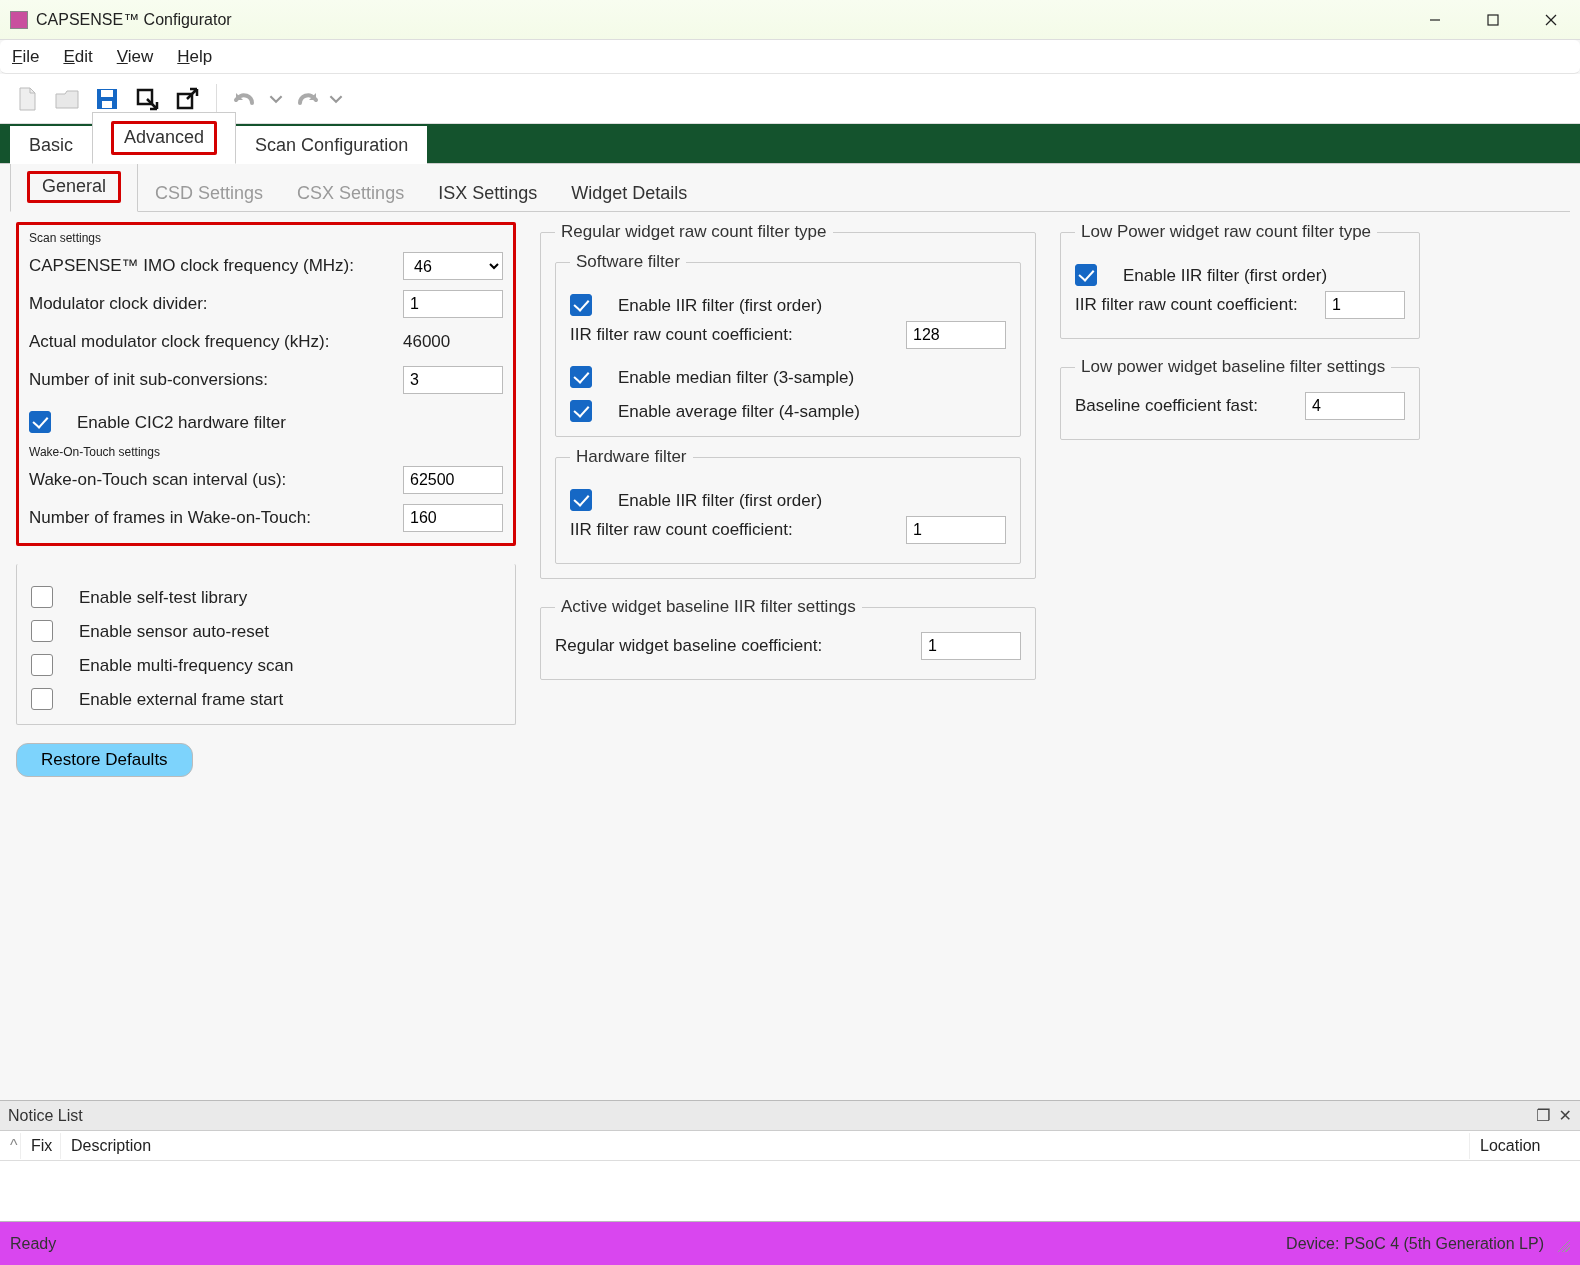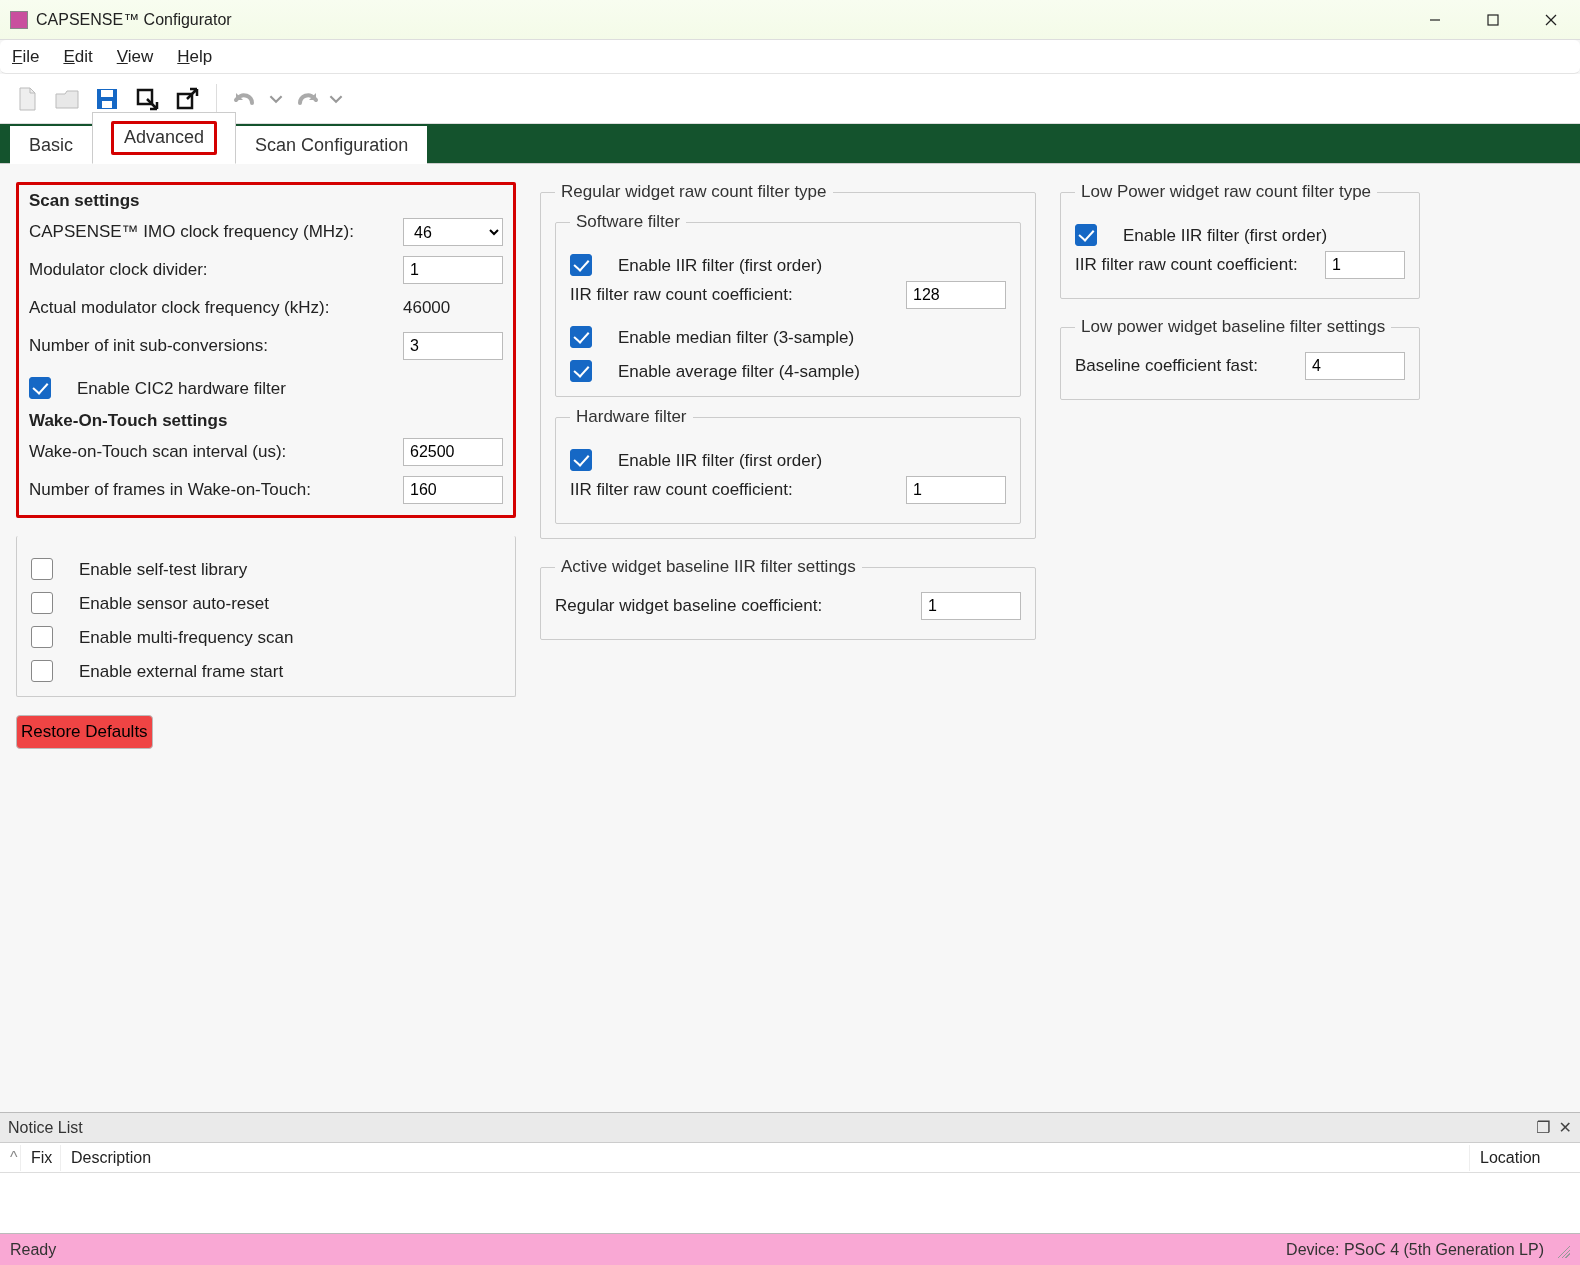--- a/index.html
+++ b/index.html
@@ -59,44 +59,44 @@
   input[type=text].field, select.field {
     width: 100px; height: 28px; border: 1px solid #bbb; background:#fff; font-size: 16px; padding: 2px 6px;
   }
   select.field { appearance: auto; }
 
   .cb { display:flex; align-items:flex-end; gap: 26px; height: 34px; }
   .cbvis { width: 22px; height: 22px; border: 1.5px solid #888; border-radius: 3px; display:flex; align-items:center; justify-content:center; background:#fff; flex-shrink:0; }
   .cbvis.checked { background:#1668c5; border-color:#1668c5; }
   .cbvis.checked::after { content:""; width: 7px; height: 12px; border: solid #fff; border-width: 0 2.5px 2.5px 0; transform: rotate(42deg) translate(-1px,-1px); }
 
-  .btn { border:1px solid #bbb; background:#ef4444; padding: 6px 4px; font-size: 17px; border-radius: 4px; align-self:flex-start; }
+  .btn { border:1px solid #bbb; background:#7dd3fc; padding: 6px 24px; font-size: 17px; border-radius: 12px; align-self:flex-start; }
 
   
   .notice { border-top: 1px solid #bbb; background:#eaeaea; }
   .notice-hdr { height: 30px; display:flex; align-items:center; padding: 0 8px; font-size: 16px; color:#333; border-bottom: 1px solid #ccc; }
   .notice-hdr .spacer { flex:1; }
   .notice-icons { display:flex; gap:8px; color:#444; }
   .notice-cols { height: 30px; display:flex; align-items:center; background:#fff; border-bottom: 1px solid #ddd; font-size: 16px; }
   .ncol { padding: 4px 10px; border-right: 1px solid #eee; }
   .ncol.caret { width: 20px; color:#888; }
   .ncol.fix { width: 40px; }
   .ncol.desc { flex:1; }
   .ncol.loc { width: 110px; text-align:left; border-right:none; }
   .notice-body { height: 60px; background:#fff; }
 
   
-  .statusbar { height: 32px; border-top: 1px solid #bbb; background:#f9a8d4; display:flex; align-items:center; padding: 0 10px; font-size: 16px; color:#333; }
+  .statusbar { height: 44px; border-top: 1px solid #bbb; background:#d946ef; display:flex; align-items:center; padding: 0 10px; font-size: 16px; color:#333; }
   .statusbar .spacer { flex:1; }
   .grip { width: 16px; height:16px; margin-left:10px; background:
      linear-gradient(135deg, transparent 60%, #999 60%, #999 65%, transparent 65%,
                      transparent 72%, #999 72%, #999 77%, transparent 77%,
                      transparent 84%, #999 84%, #999 89%, transparent 89%); }
 
-  .sec-title { font-size: 17px; padding-bottom: 2px; font-weight: bold; }
+  .sec-title { font-size: 12px; padding-bottom: 2px; }
 </style>
 </head>
 <body>
 
 <div class="titlebar">
   <span class="icon"></span>
   <span class="title">CAPSENSE™ Configurator</span>
   <span class="spacer"></span>
   <div class="winbtn">
       <svg viewBox="0 0 14 14">
@@ -180,20 +180,27 @@
 </div>
 
 <div class="tabs1">
   <div class="tab1">Basic</div>
   <div class="tab1 active"><span class="hlbox">Advanced</span></div>
   <div class="tab1">Scan Configuration</div>
 </div>
 
 <div class="content">
 
+  <div class="tabs2">
+    <div class="tab2 active"><span class="hlbox">General</span></div>
+    <div class="tab2 disabled">CSD Settings</div>
+    <div class="tab2 disabled">CSX Settings</div>
+    <div class="tab2">ISX Settings</div>
+    <div class="tab2">Widget Details</div>
+  </div>
 
   <div class="panel">
 
     <div class="col c1">
       <div class="redframe">
         <div>
           <div class="sec-title">Scan settings</div>
           <div class="row">
             <span class="lbl">CAPSENSE™ IMO clock frequency (MHz):</span>
             <select class="field"><option>46</option></select>

